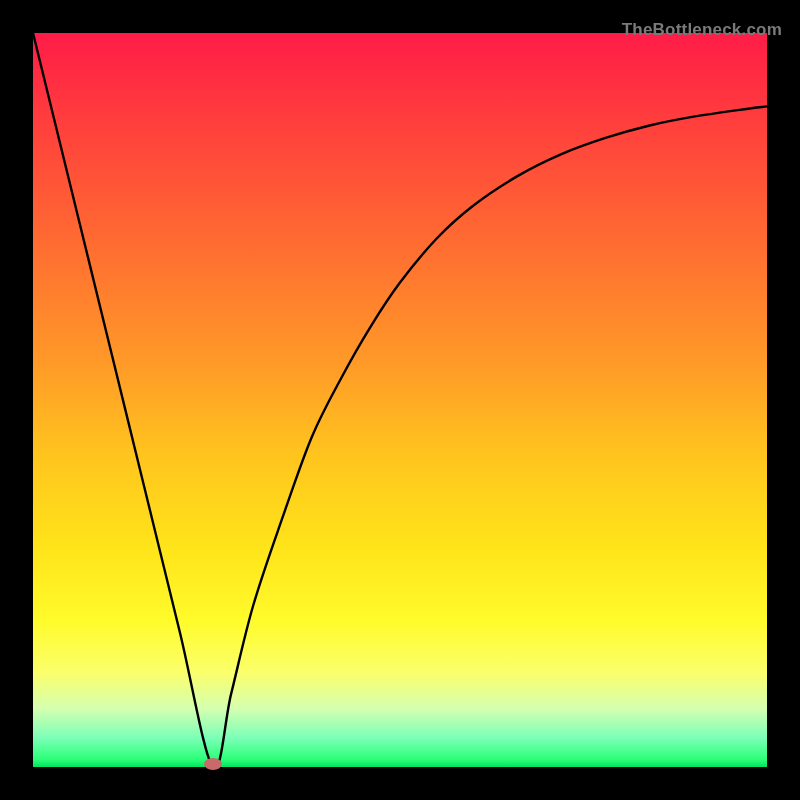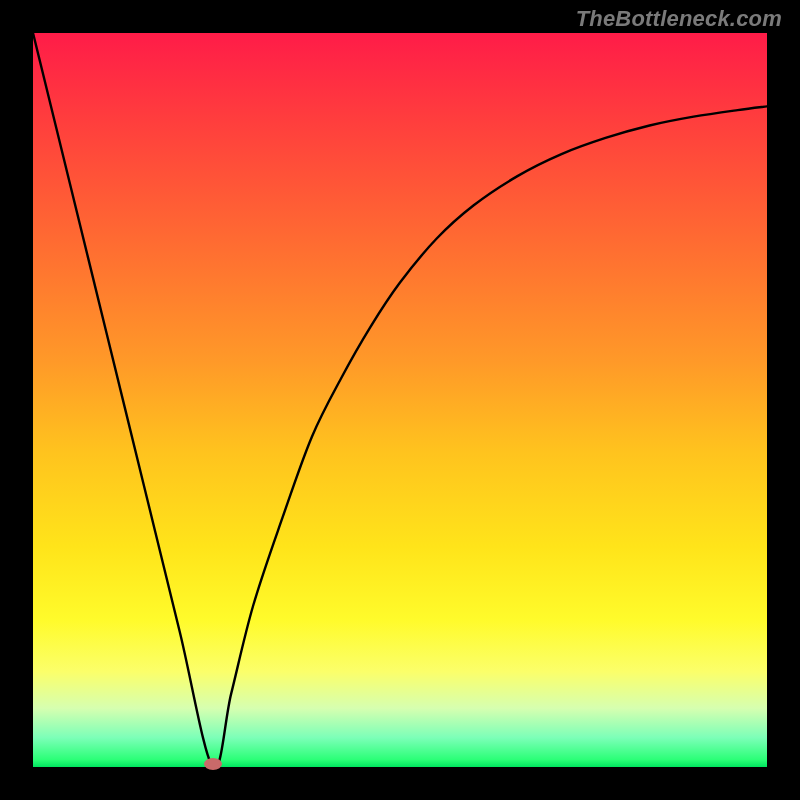--- a/index.html
+++ b/index.html
@@ -26,27 +26,26 @@
       #ffe41a 70%,
       #fffb2b 80%,
       #fbff6a 87%,
       #d6ffb0 92%,
       #7cffb8 96%,
       #2bff77 99%,
       #00e55f 100%);
   }
   .watermark {
     position: absolute;
-    top: 6px;
+    top: 20px;
     right: 18px;
     color: #7a7a7a;
-    font-size: 22px;
+    font-size: 17px;
     font-weight: 600;
     letter-spacing: 0.2px;
-    font-style: italic;
   }
   .chart-svg {
     position: absolute;
     left: 33px;
     top: 33px;
     width: 734px;
     height: 734px;
   }
   .marker {
     position: absolute;

